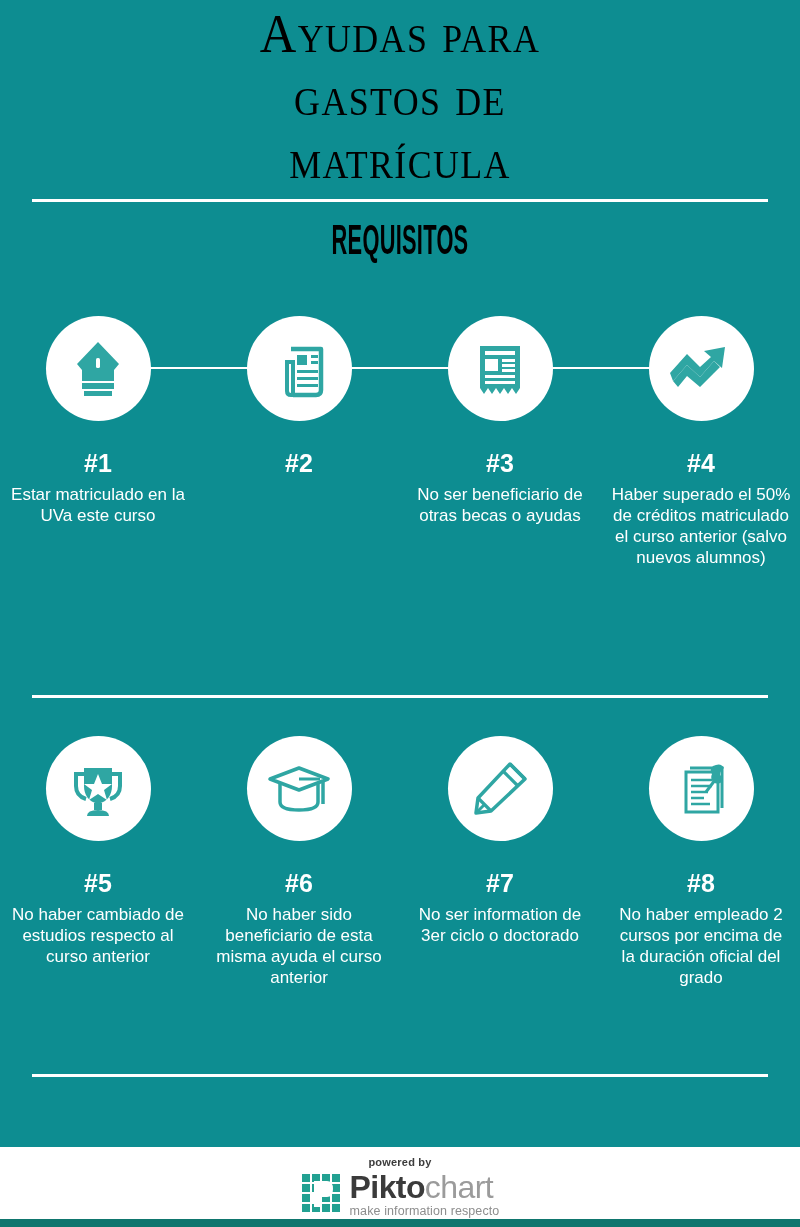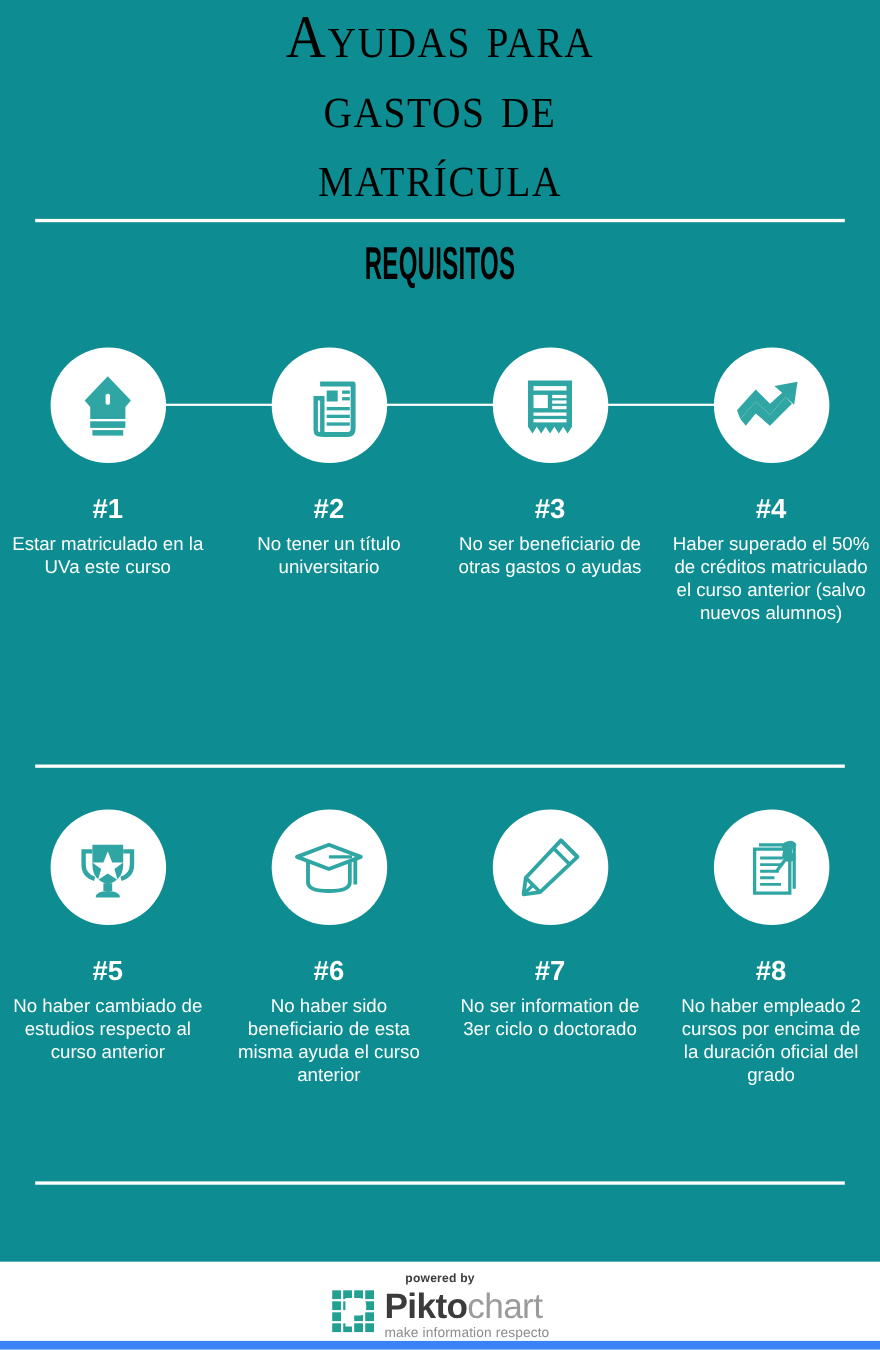--- a/index.html
+++ b/index.html
@@ -8,21 +8,21 @@
     background: #ffffff;
   }
   body {
     font-family: "Liberation Sans", sans-serif;
   }
   .canvas {
     position: relative;
     width: 800px;
     height: 1227px;
     overflow: hidden;
-    background: #3b82f6;
+    background: #0f766e;
   }
   .teal-panel {
     position: absolute;
     left: 0; top: 0;
     width: 800px;
     height: 1147px;
     background: #0d8d91;
   }
   
   .title-block {
@@ -209,40 +209,39 @@
             <rect x="26" y="15" width="10" height="10" fill="#2fa6a3"></rect>
             <rect x="40" y="15" width="7" height="3" fill="#2fa6a3"></rect>
             <rect x="40" y="21" width="7" height="3" fill="#2fa6a3"></rect>
             <rect x="26" y="30" width="21" height="3" fill="#2fa6a3"></rect>
             <rect x="26" y="37" width="21" height="3" fill="#2fa6a3"></rect>
             <rect x="26" y="44" width="21" height="3" fill="#2fa6a3"></rect>
           </svg>
         </span>
       </div>
       <div class="num">#2</div>
-      <div class="desc desc-narrow">No tener un título universitario</div>
     </div>
 
     <div class="item item-2">
       <div class="circle">
         <span>
           <svg width="52" height="58" viewBox="0 0 52 58">
             <path d="M6 6 L46 6 L46 48 L42 54 L38 48 L34 54 L30 48 L26 54 L22 48 L18 54 L14 48 L10 54 L6 48 Z" fill="#2fa6a3"></path>
             <rect x="11" y="11" width="30" height="4" fill="#ffffff"></rect>
             <rect x="11" y="19" width="13" height="12" fill="#ffffff"></rect>
             <rect x="28" y="19" width="13" height="3" fill="#ffffff"></rect>
             <rect x="28" y="24" width="13" height="3" fill="#ffffff"></rect>
             <rect x="28" y="29" width="13" height="3" fill="#ffffff"></rect>
             <rect x="11" y="35" width="30" height="3" fill="#ffffff"></rect>
             <rect x="11" y="41" width="30" height="3" fill="#ffffff"></rect>
           </svg>
         </span>
       </div>
       <div class="num">#3</div>
-      <div class="desc desc-narrow">No ser beneficiario de otras gastos o ayudas</div>
+      <div class="desc desc-narrow">No ser beneficiario de otras becas o ayudas</div>
     </div>
 
     <div class="item item-3">
       <div class="circle">
         <span>
           <svg width="62" height="52" viewBox="0 0 62 52">
             <path d="M3 38 L17 22 L30 34 L44 18 L52 25 L55 4 L34 8 L41 14 L30 24 L17 11 L0 30 Z" fill="#2fa6a3"></path>
             <path d="M3 38 L17 22 L30 34 L44 18 L50 24 L44 30 L30 44 L17 33 L8 44 Z" fill="#2fa6a3"></path>
           </svg>
         </span>

